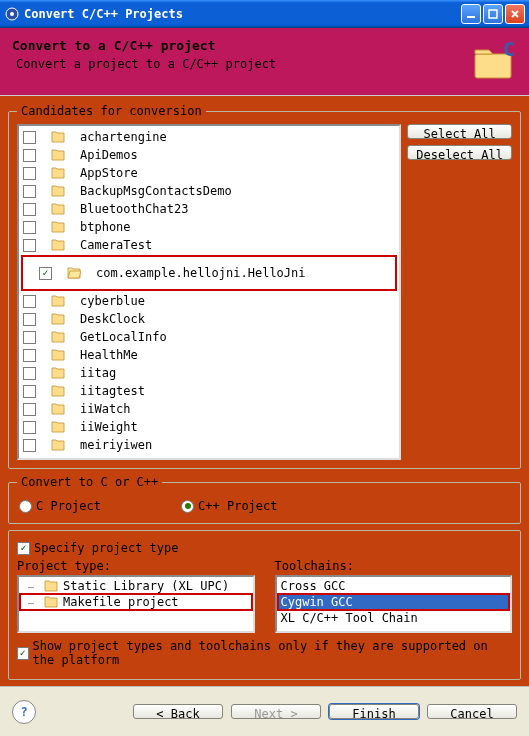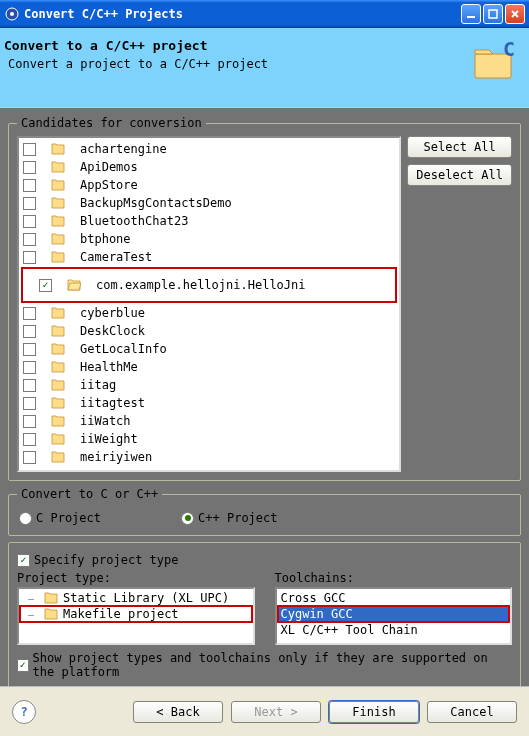--- a/index.html
+++ b/index.html
@@ -38,37 +38,37 @@
   border-radius: 3px;
   display: flex; align-items: center; justify-content: center;
   color: #fff;
   font-size: 10px;
   cursor: pointer;
 }
 .win-btn.close { background: linear-gradient(#f07860,#d9411e); }
 .win-btn svg { width:10px; height:10px; }
 
 .header-panel {
-  background: #7dd3fc;
+  background: #be185d;
   border-bottom: 1px solid #ccc;
-  padding: 10px 12px 6px 4px;
+  padding: 10px 12px 6px 12px;
   display: flex;
   align-items: flex-start;
-  height: 80px;
+  height: 68px;
 }
 .header-text { flex: 1; }
 .header-title { font-weight: bold; font-size: 13px; margin-bottom: 4px; }
 .header-desc { font-size: 12px; padding-left: 4px; }
 .header-icon {
   width: 48px; height: 48px;
 }
 
 .content {
   padding: 8px 8px 4px 8px;
-  background: #737373;
+  background: #c2410c;
 }
 
 fieldset {
   border: 1px solid #b8b8a0;
   border-radius: 2px;
   padding: 6px 8px 8px 8px;
   margin-bottom: 6px;
 }
 legend { padding: 0 4px; font-size: 12px; }
 
@@ -91,21 +91,21 @@
   min-width: 88px;
 }
 .btn {
   background: linear-gradient(#fefefe,#e8e8e0);
   border: 1px solid #848478;
   border-radius: 3px;
   padding: 2px 8px;
   font-family: inherit;
   font-size: 12px;
   cursor: pointer;
-  height: 22px;
+  height: 15px;
 }
 
 .item {
   display: flex;
   align-items: center;
   gap: 14px;
   height: 18px;
   padding: 0 2px;
 }
 .item.highlighted {

